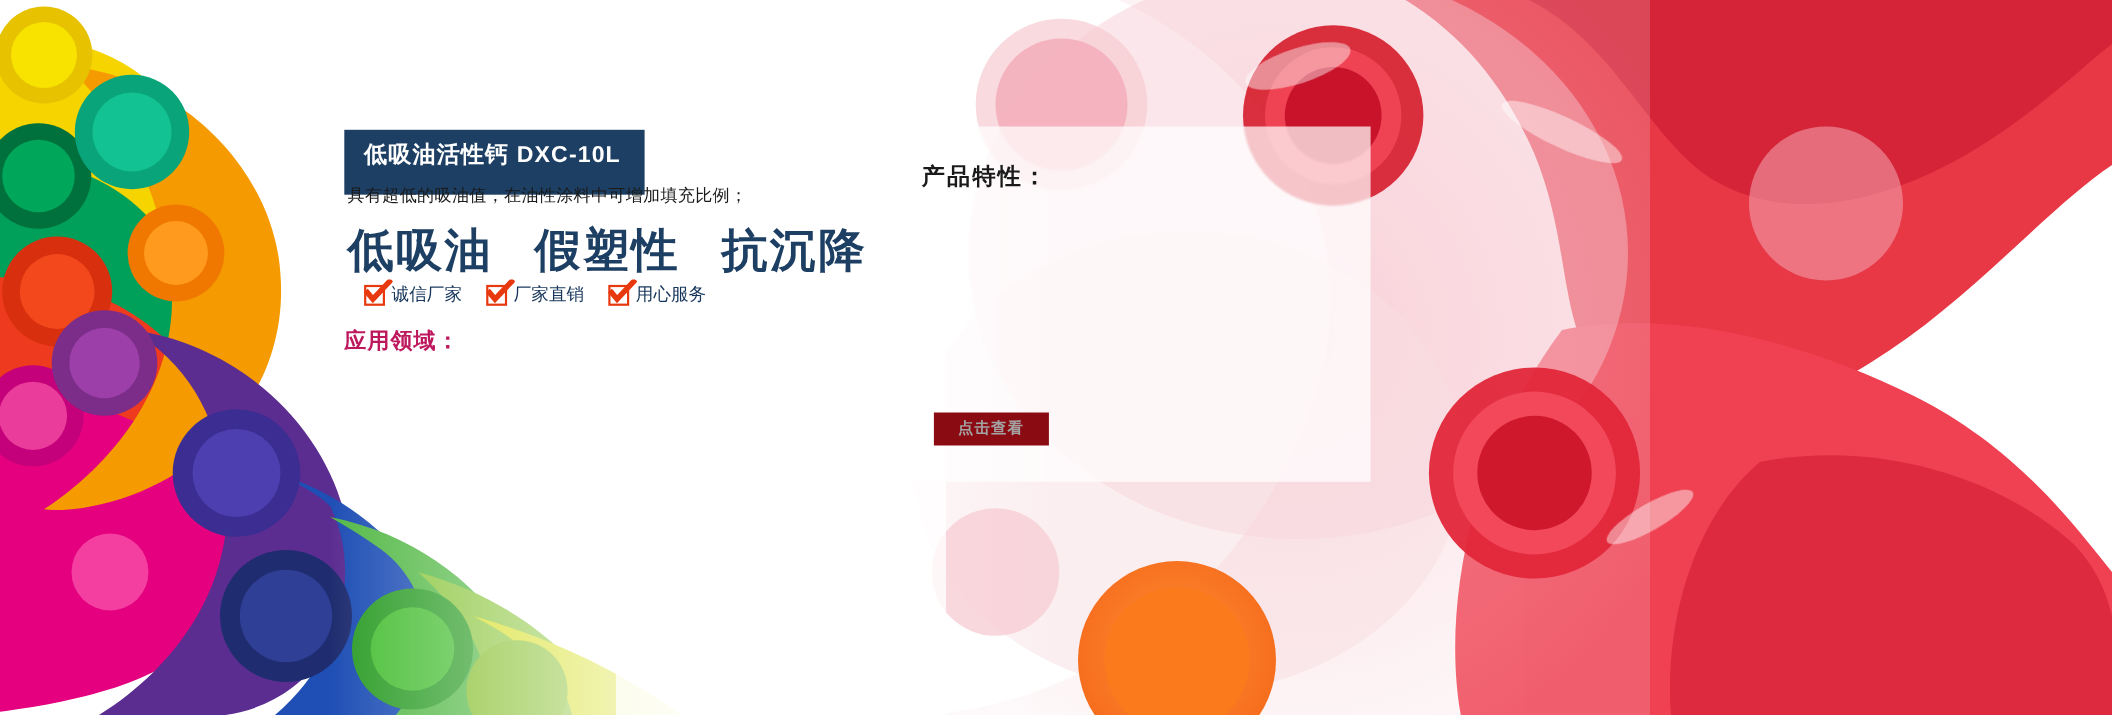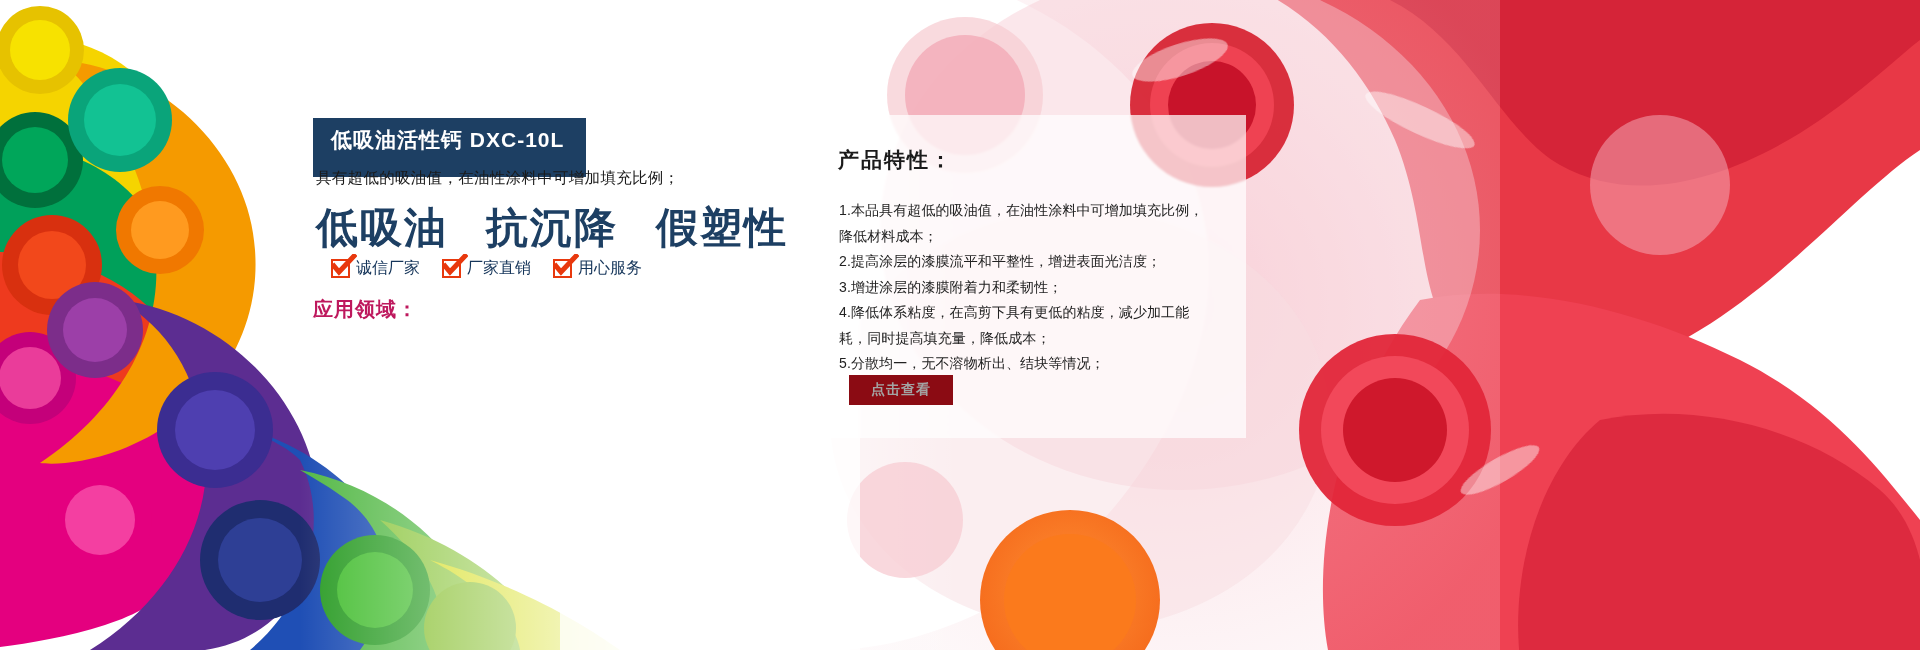--- a/index.html
+++ b/index.html
@@ -206,22 +206,22 @@
   </svg>
 
   <div class="content">
 
     <div class="title-badge">低吸油活性钙 DXC-10L</div>
 
     <div class="subtitle">具有超低的吸油值，在油性涂料中可增加填充比例；</div>
 
     <div class="headline">
       <span>低吸油</span>
+      <span>假塑性</span>
       <span>抗沉降</span>
-      <span>假塑性</span>
     </div>
 
     <div class="checkrow">
       <div class="check-item">
         <span class="check-box">
           <svg width="26" height="26" viewBox="0 0 26 26">
             <path d="M3 12 L8 18 L23 2" stroke="#e8380d" stroke-width="5" fill="none" stroke-linecap="square"></path>
           </svg>
         </span>
         <span class="check-label">诚信厂家</span>
@@ -241,23 +241,16 @@
           </svg>
         </span>
         <span class="check-label">用心服务</span>
       </div>
     </div>
 
     <div class="field-title">应用领域：</div>
 
     <div class="panel"></div>
     <div class="panel-title">产品特性：</div>
-    <div class="panel-list">
-      <div>1.本品具有超低的吸油值，在油性涂料中可增加填充比例，降低材料成本；</div>
-      <div>2.提高涂层的漆膜流平和平整性，增进表面光洁度；</div>
-      <div>3.增进涂层的漆膜附着力和柔韧性；</div>
-      <div>4.降低体系粘度，在高剪下具有更低的粘度，减少加工能耗，同时提高填充量，降低成本；</div>
-      <div>5.分散均一，无不溶物析出、结块等情况；</div>
-    </div>
     <button class="cta">点击查看</button>
 
   </div>
 </div>
 
 </body></html>

